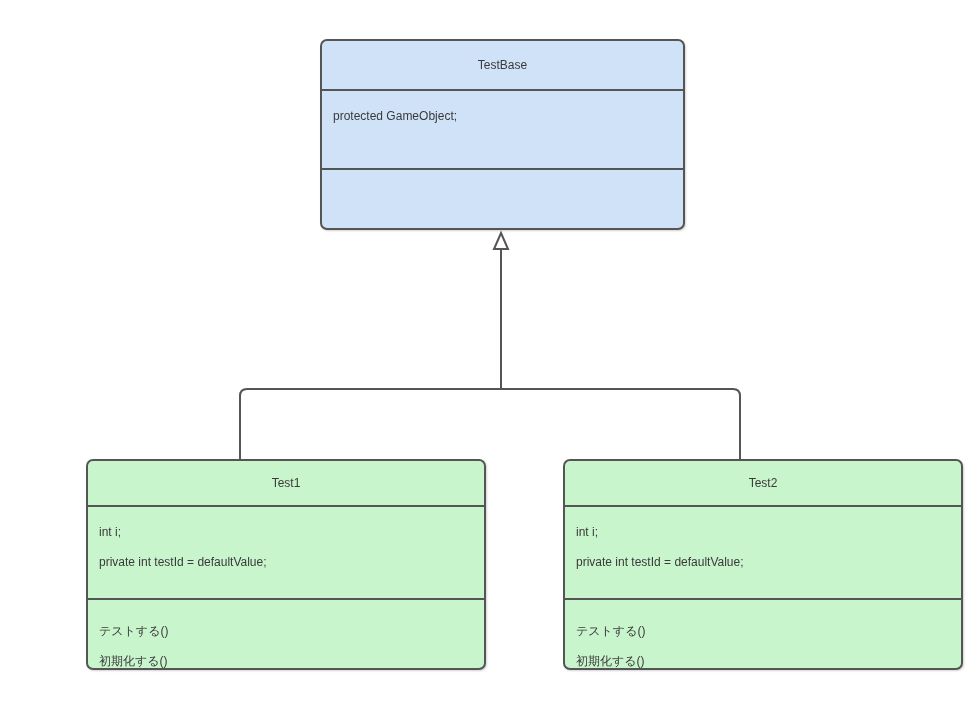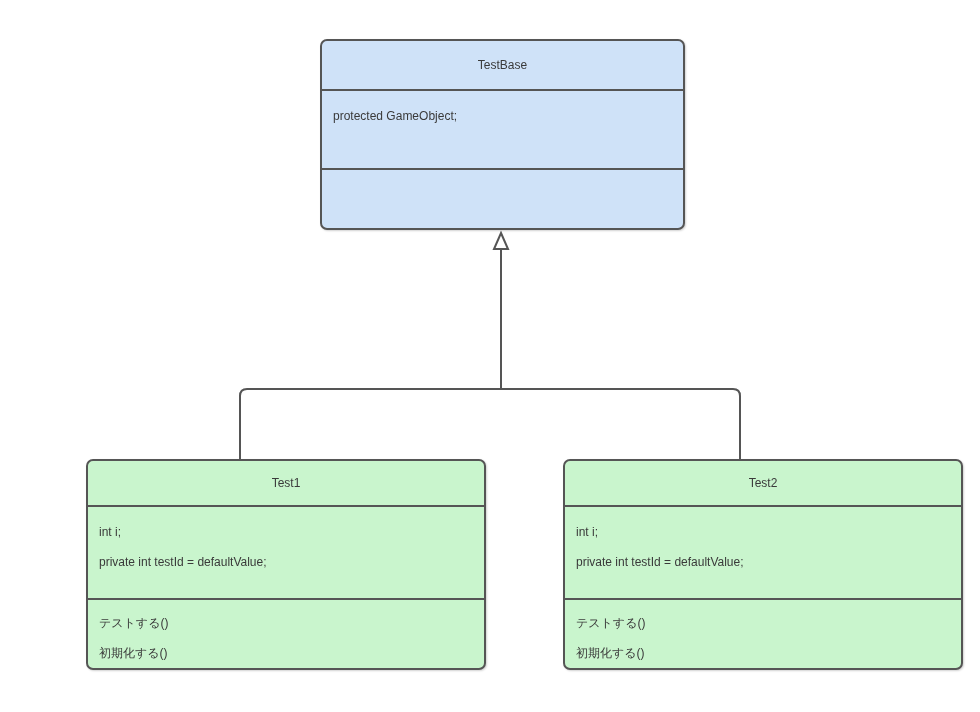--- a/index.html
+++ b/index.html
@@ -66,21 +66,21 @@
     padding: 10px 10px 0 11px;
   }
   .base .c-fields { height: 67px; }
   .derived .c-fields { height: 81px; }
 
   .c-methods {
     flex: 1 1 auto;
     display: flex;
     flex-direction: column;
     justify-content: center;
-    padding: 7px 10px 0 11px;
+    padding: 16px 10px 0 11px;
   }
   .c-line { line-height: 30px; white-space: nowrap; }
 </style>
 </head>
 <body>
 
 <div class="canvas">
 
   <svg class="connector-layer" viewBox="0 0 980 712" xmlns="http://www.w3.org/2000/svg">
 

